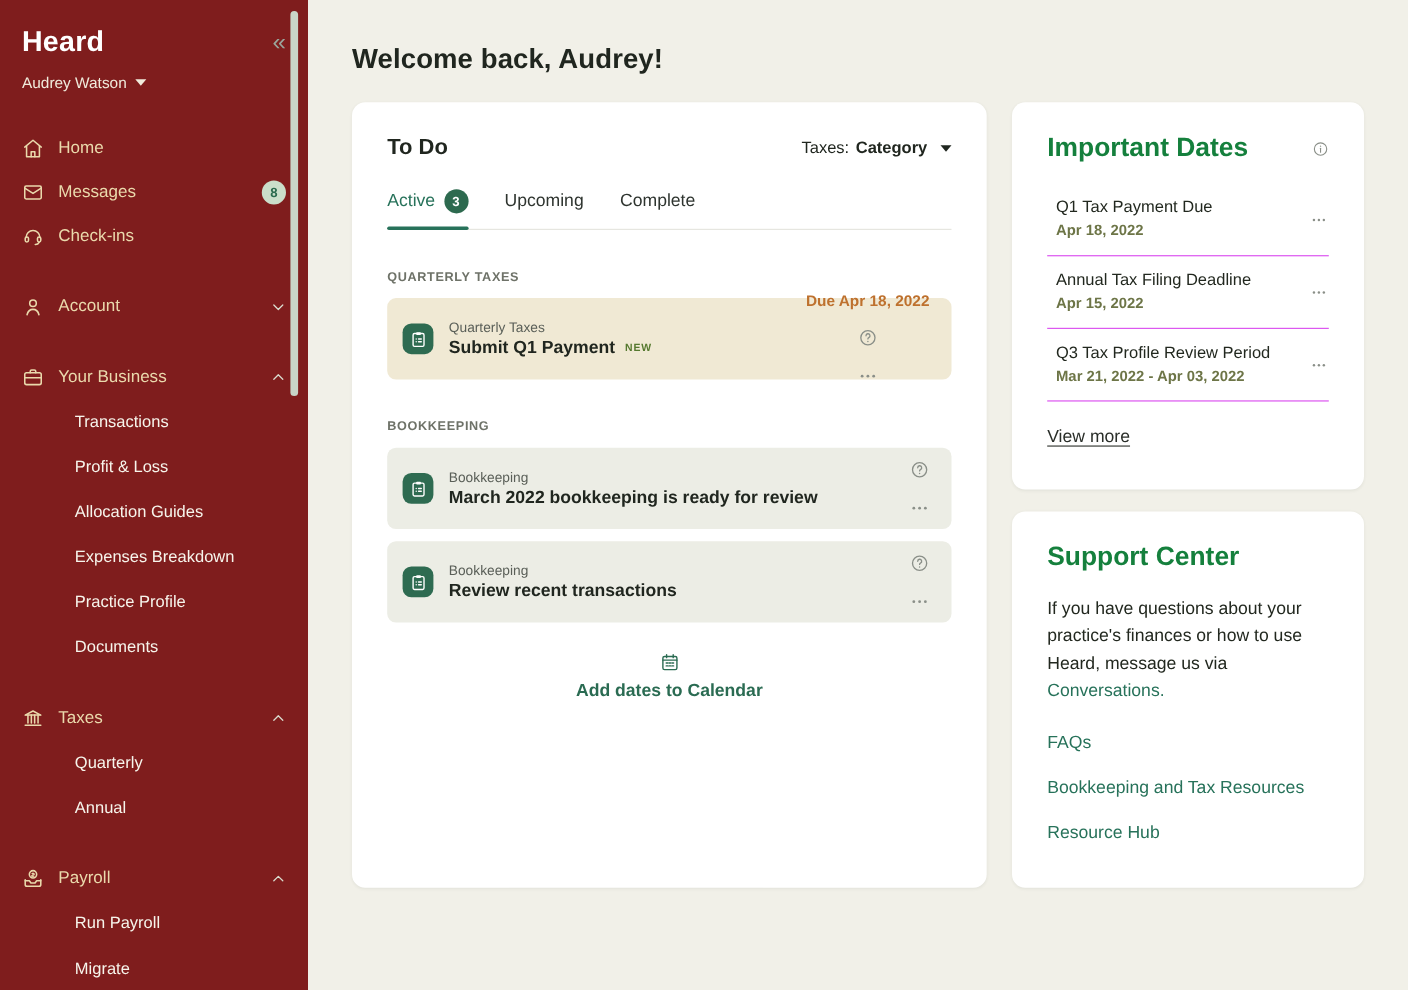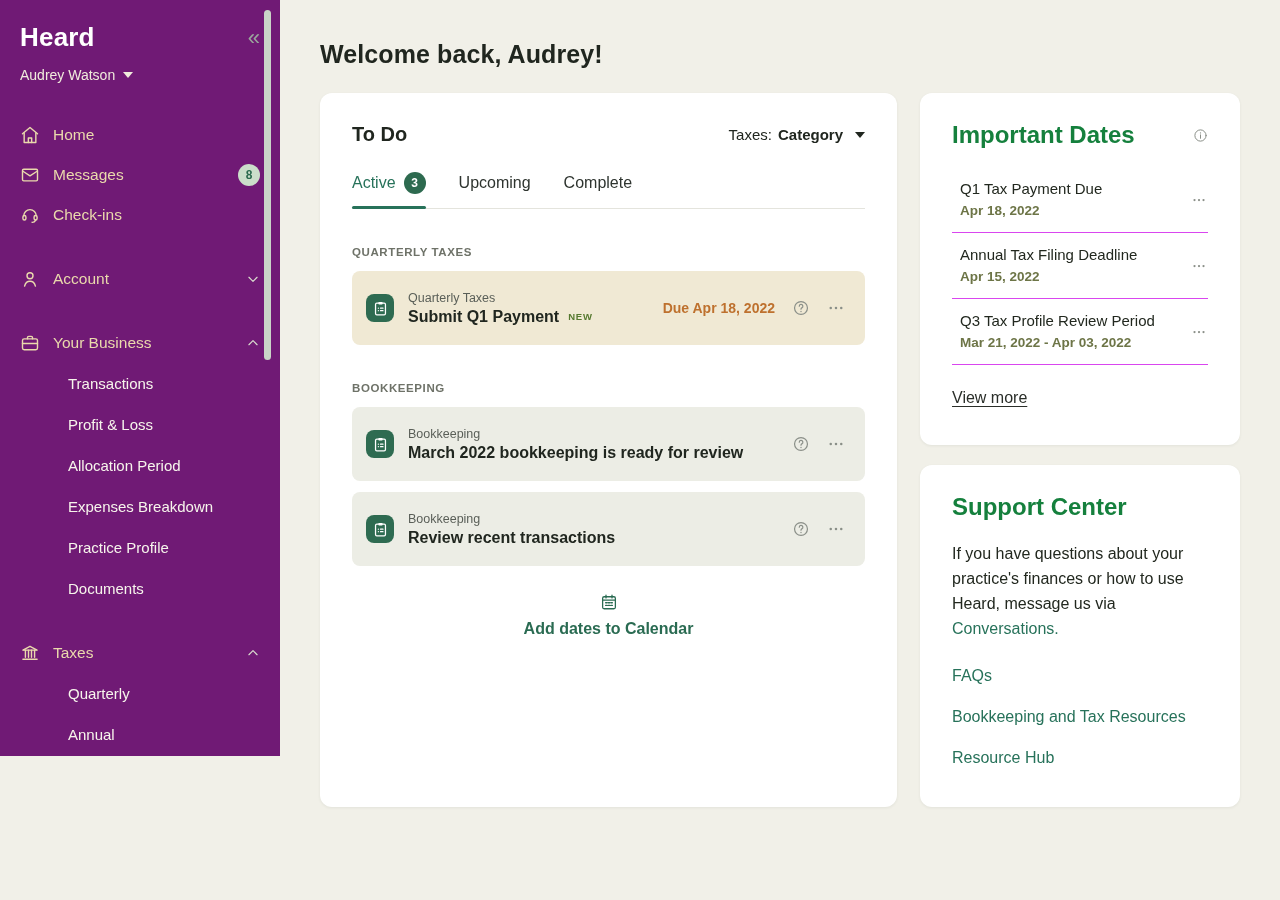--- a/index.html
+++ b/index.html
@@ -1,20 +1,20 @@
 <!DOCTYPE html>
 <html><head>
 <meta charset="utf-8">
 <style>
   * { margin:0; padding:0; box-sizing:border-box; }
   html,body { width:1280px; height:900px; overflow:hidden; }
   body { font-family:"Liberation Sans", sans-serif; background:#F1F0E8; display:flex; }
 
   
-  .sidebar { position:relative; width:280px; height:756px; background:#701a75; flex:0 0 280px; padding:22px 20px 0 20px; overflow:hidden; }
+  .sidebar { position:relative; width:280px; height:900px; background:#7f1d1d; flex:0 0 280px; padding:22px 20px 0 20px; overflow:hidden; }
   .logo-row { display:flex; align-items:center; justify-content:space-between; }
   .logo { color:#FFFFFF; font-size:26px; font-weight:600; letter-spacing:.2px; }
   .collapse { color:#9AA59C; font-size:22px; line-height:1; cursor:pointer; }
   .user-row { margin-top:14px; display:flex; align-items:center; gap:8px; color:#F0EBDC; font-size:14px; cursor:pointer; }
   .caret-solid { width:0; height:0; border-left:5px solid transparent; border-right:5px solid transparent; border-top:6px solid #F0EBDC; display:inline-block; }
   nav { margin-top:32px; }
   .nav-group { margin-bottom:24px; }
   .nav-item { display:flex; align-items:center; gap:13px; height:40px; color:#EAD9AC; font-size:15.5px; cursor:pointer; }
   .nav-item svg { width:20px; height:20px; stroke:#EAD9AC; fill:none; stroke-width:1.7; stroke-linecap:round; stroke-linejoin:round; flex:0 0 20px; }
   .badge-8 { margin-left:auto; width:22px; height:22px; border-radius:50%; background:#CBDECA; color:#2B6A4E; font-size:12px; font-weight:600; display:flex; align-items:center; justify-content:center; }
@@ -45,21 +45,21 @@
   .task { display:flex; align-items:center; height:74px; border-radius:8px; padding:0 20px 0 14px; margin-bottom:11px; cursor:pointer; }
   .task.tan { background:#F0E9D4; }
   .task.gray { background:#ECEDE5; }
   .task-icon { width:28px; height:28px; border-radius:8px; background:#2E6B51; display:flex; align-items:center; justify-content:center; flex:0 0 28px; }
   .task-icon svg { width:17px; height:17px; stroke:#FFFFFF; fill:none; stroke-width:1.8; stroke-linecap:round; }
   .task-text { margin-left:14px; }
   .task-cat { font-size:12.5px; color:#5A5F58; margin-bottom:3px; }
   .task-title-row { display:flex; align-items:center; gap:9px; }
   .task-title { font-size:16px; font-weight:600; color:#20261F; }
   .new-badge { font-size:9.5px; font-weight:700; letter-spacing:.8px; color:#56792F; }
-  .task-right { margin-left:auto; display:flex; align-items:center; gap:17px; }
+  .task-right { margin-left:auto; display:flex; align-items:center; gap:17px;flex-direction:column; }
   .due { font-size:14px; font-weight:600; color:#BE712E; white-space:nowrap; }
   .icon-btn { background:none; border:none; cursor:pointer; color:#8A8F88; display:flex; align-items:center; padding:0; }
   .icon-btn svg { width:18px; height:18px; stroke:currentColor; fill:none; stroke-width:1.6; stroke-linecap:round; }
   .icon-btn svg .fill { fill:currentColor; stroke:none; }
   .add-cal { margin-top:27px; display:flex; align-items:center; gap:9px; color:#2A6B52; font-size:16px; font-weight:600; cursor:pointer;flex-direction:column; }
   .add-cal svg { width:18px; height:18px; stroke:#2A6B52; fill:none; stroke-width:1.7; stroke-linecap:round; }
 
   
   .right-col { display:flex; flex-direction:column; gap:20px; width:320px; }
   .dates-card { width:320px; height:352px; padding:28px 32px; }
@@ -140,21 +140,21 @@
             <path d="M9 7V5.5A1.5 1.5 0 0 1 10.5 4h3A1.5 1.5 0 0 1 15 5.5V7"></path>
             <path d="M3 12.5h18"></path>
           </svg>
         <span>Your Business</span>
         <svg class="chev" viewBox="0 0 24 24">
             <path d="M5 15l7-7 7 7"></path>
           </svg>
       </div>
       <div class="nav-sub">Transactions</div>
       <div class="nav-sub">Profit &amp; Loss</div>
-      <div class="nav-sub">Allocation Period</div>
+      <div class="nav-sub">Allocation Guides</div>
       <div class="nav-sub">Expenses Breakdown</div>
       <div class="nav-sub">Practice Profile</div>
       <div class="nav-sub">Documents</div>
     </div>
 
     <div class="nav-group">
       <div class="nav-item">
         <svg viewBox="0 0 24 24">
             <path d="M3.5 8.5 12 4l8.5 4.5"></path>
             <path d="M4.5 8.5h15"></path>

